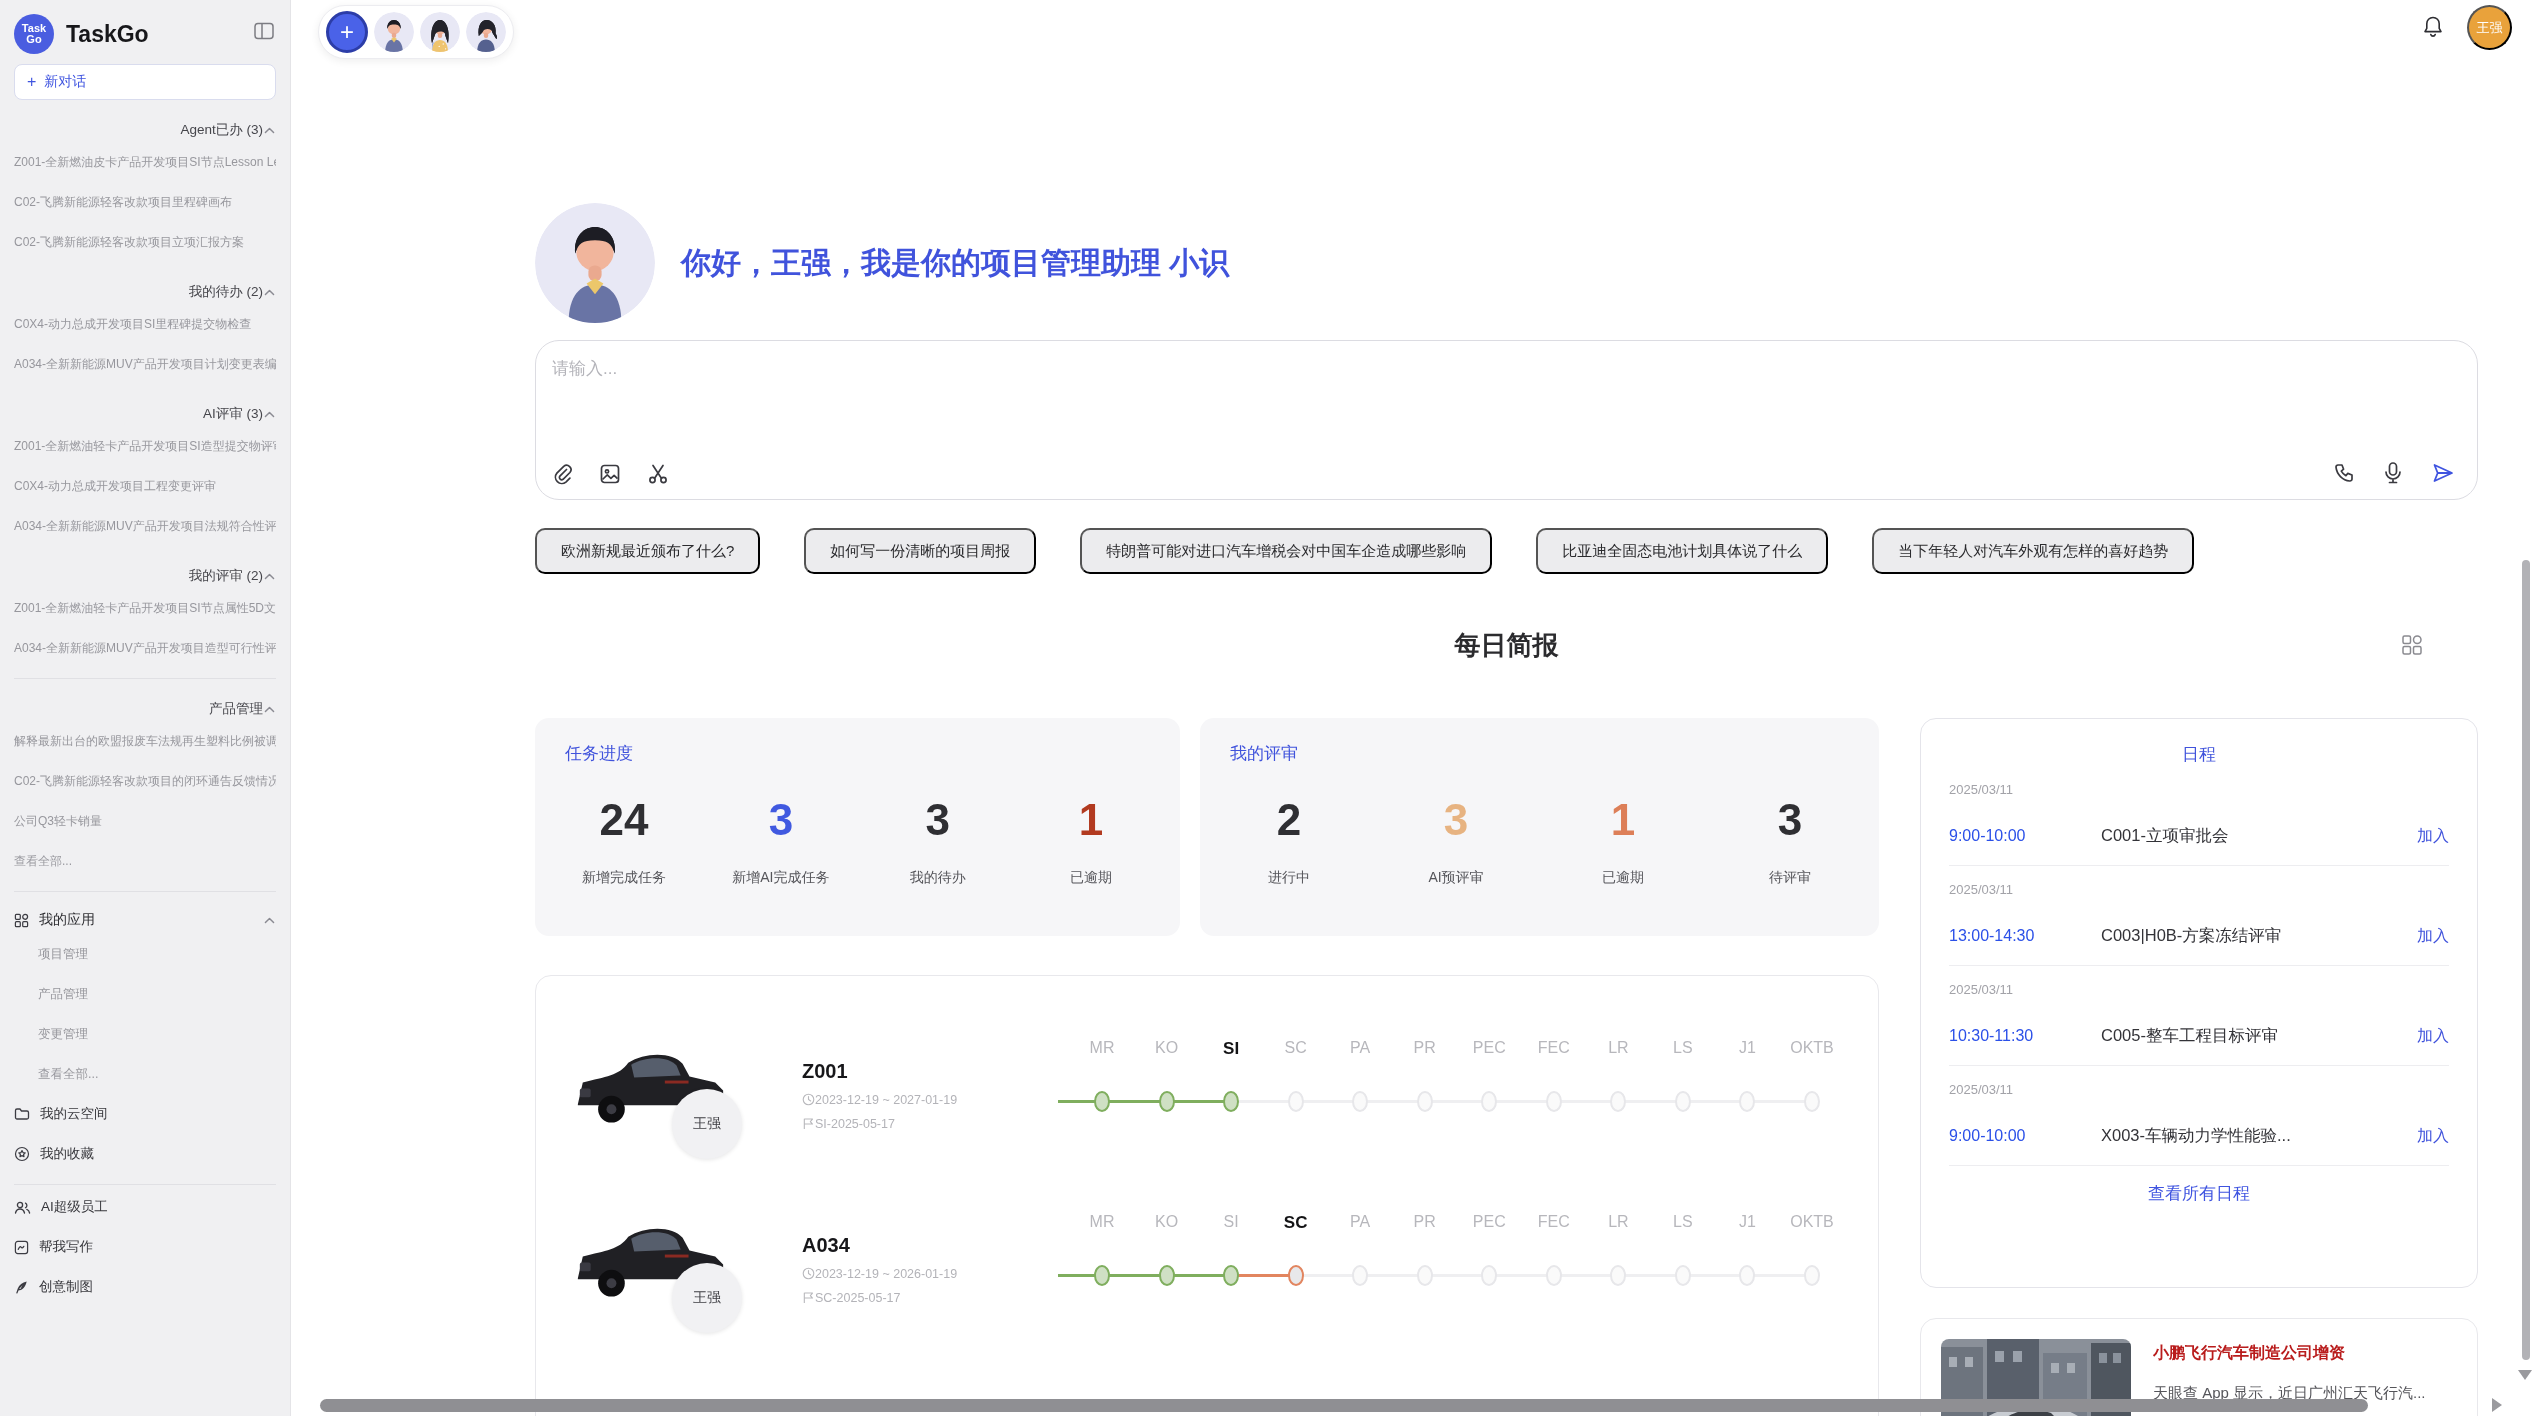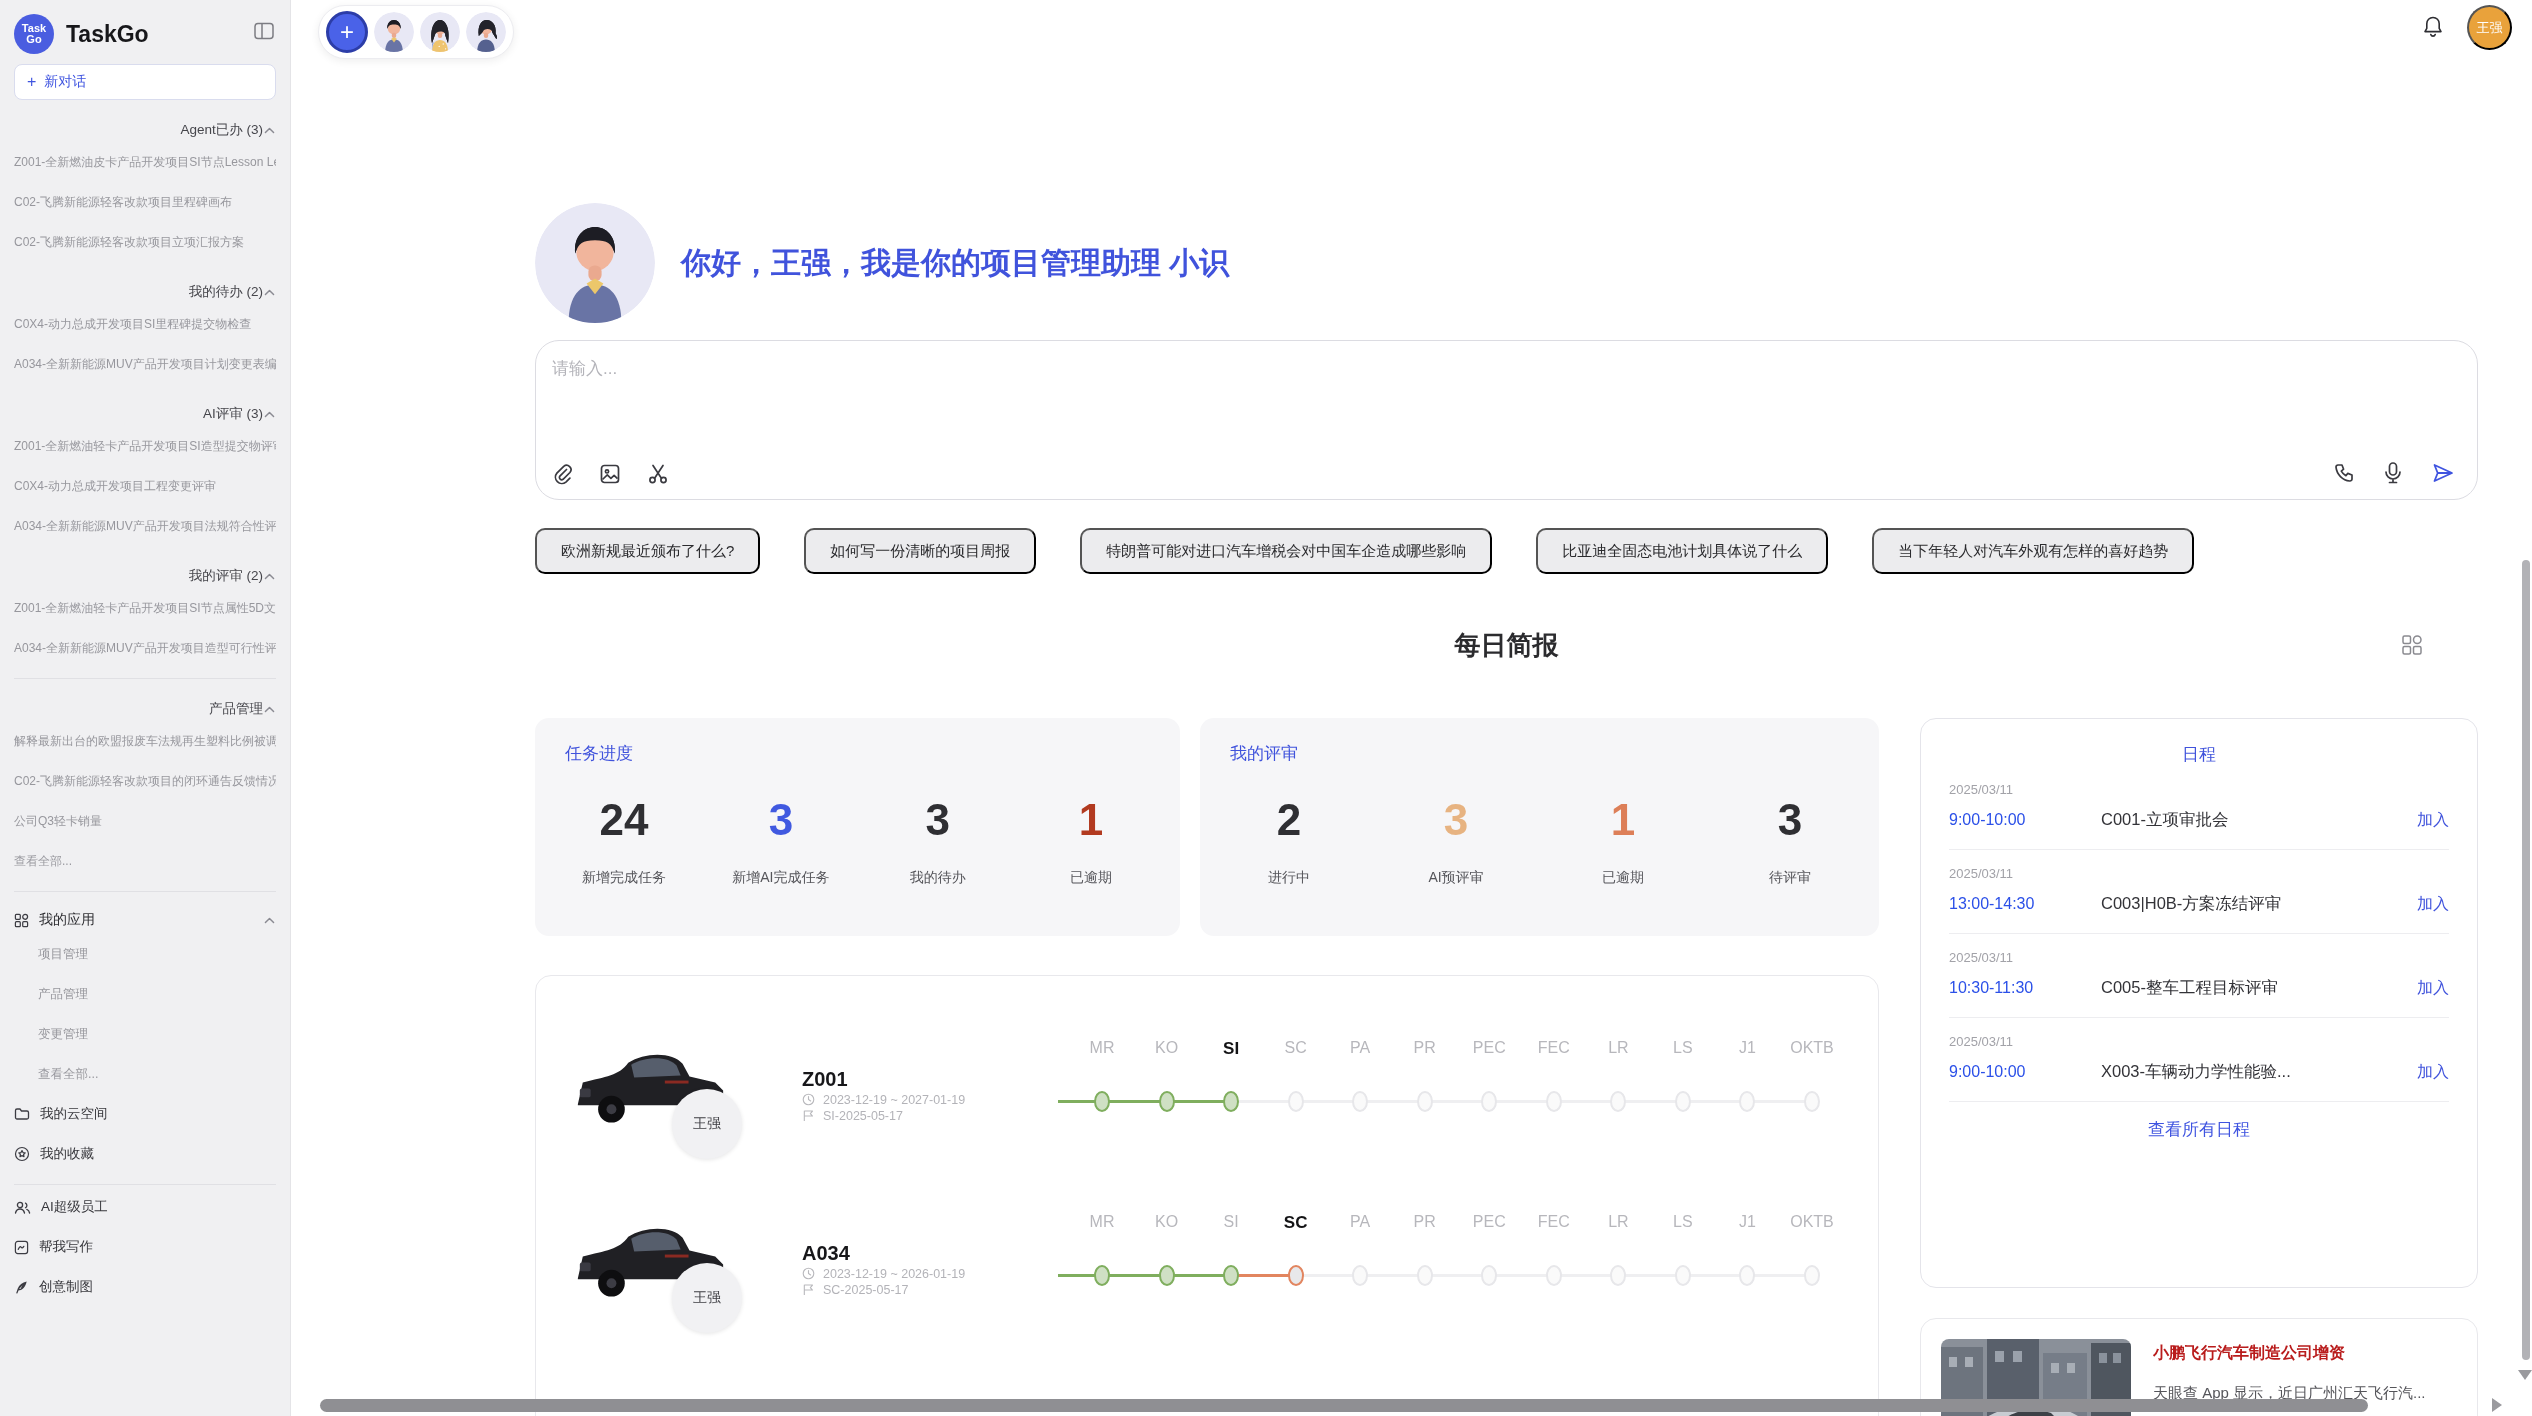--- a/index.html
+++ b/index.html
@@ -79,38 +79,38 @@
   .dash-title { color:#4053dc; font-size:18px; font-weight:500; }
   .dash-tabs { display:flex; gap:22px; margin-left:64px; }
   .dash-tab { border:1px solid #dddde2; border-radius:18px; background:#fff; padding:7px 18px; font-size:14.5px; color:#7c7c82; cursor:pointer; font-family:inherit; white-space:nowrap; }
   .dash-tab.active { border-color:#4a62e8; color:#3f54e0; }
   .proj-row { display:flex; align-items:center; height:150px; margin-top:24px; cursor:pointer; }
   .proj-car { position:relative; width:178px; height:148px; flex:none; }
   .proj-car svg.car { position:absolute; left:0; top:12px; }
   .owner-badge { position:absolute; left:106px; top:68px; width:70px; height:70px; border-radius:50%; background:#f1f1f3; box-shadow:0 1px 4px rgba(0,0,0,.10); display:flex; align-items:center; justify-content:center; font-size:14px; color:#3c3c41; }
   .proj-info { width:240px; margin-left:58px; flex:none; }
   .proj-code { font-size:20px; font-weight:700; color:#17171a; }
-  .proj-meta { display:flex; align-items:center; gap:8px; margin-top:2px; font-size:12.5px; color:#b3b3b8; }
+  .proj-meta { display:flex; align-items:center; margin-top:10px; font-size:12.5px; color:#b3b3b8; }
   .mi-wrap { flex:1; position:relative; height:112px; margin-left:24px; }
   .mi-track { position:absolute; left:36px; right:36px; top:0; bottom:0; }
   .mi-label { position:absolute; top:0; transform:translateX(-50%); font-size:16px; color:#b7b7bc; white-space:nowrap; }
   .mi-label.current { color:#141416; font-weight:700; font-size:17px; }
   .mi-node { position:absolute; top:52px; transform:translateX(-50%); width:16px; height:21px; border-radius:50%; background:#fafafa; border:2px solid #e7e7ea; z-index:2; }
   .mi-node.done { background:#cfe0c4; border-color:#7fae5e; }
   .mi-node.over { background:#e8e8ea; border-color:#e2855f; }
   .mi-seg { position:absolute; top:61px; height:3px; background:#efeff1; z-index:1; }
   .mi-seg.done { background:#7fae5e; }
   .mi-seg.over { background:#e2855f; }
 
   
   .sched-card { border:1px solid #e4e4ea; border-radius:16px; background:#fff; height:570px; padding:20px 28px; overflow:hidden; }
   .sched-title { text-align:center; color:#4053dc; font-size:17px; margin-top:4px; }
   .sched-item { padding:16px 0 18px; border-bottom:1px solid #ededf0; cursor:default; }
   .sched-date { font-size:13px; color:#a2a2a8; }
-  .sched-line { display:flex; align-items:center; margin-top:12px; }
+  .sched-line { display:flex; align-items:center; margin-top:28px; }
   .sched-time { width:152px; font-size:16px; color:#2b50e8; flex:none; }
   .sched-name { flex:1; font-size:16.5px; color:#333338; white-space:nowrap; overflow:hidden; }
   .sched-join { font-size:16px; color:#4053dc; background:none; border:none; cursor:pointer; font-family:inherit; flex:none; }
   .sched-viewall { display:block; margin:16px auto 0; font-size:17px; color:#3f54e0; background:none; border:none; cursor:pointer; font-family:inherit; }
 
   
   .news-card { margin-top:30px; border:1px solid #e8e8ec; border-radius:16px; background:#fff; height:200px; padding:20px; display:flex; gap:22px; overflow:hidden; }
   .news-img { width:190px; height:122px; border-radius:8px; overflow:hidden; flex:none; }
   .news-body { flex:1; overflow:hidden; }
   .news-title { font-size:16px; font-weight:700; color:#b91c1c; margin-top:4px; }

